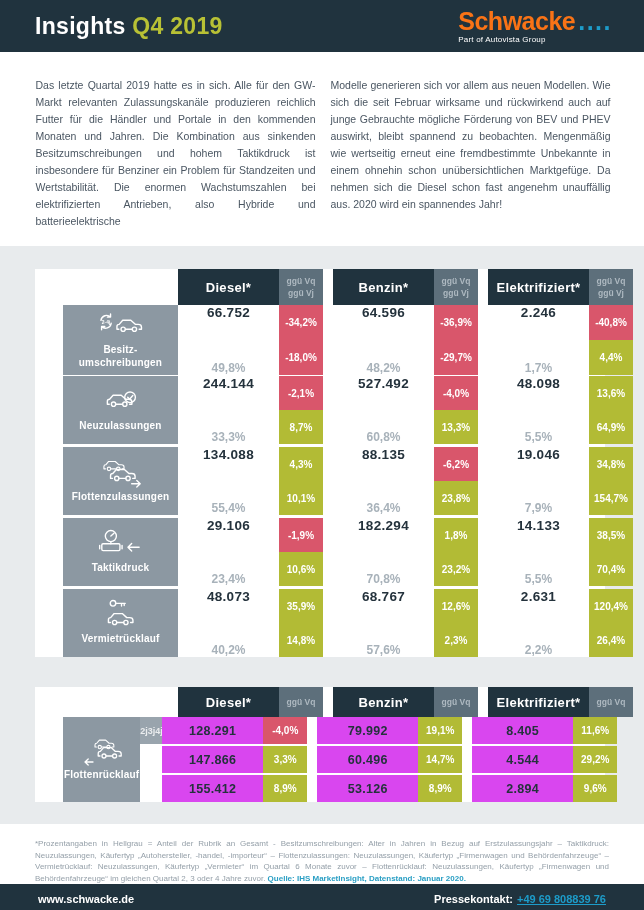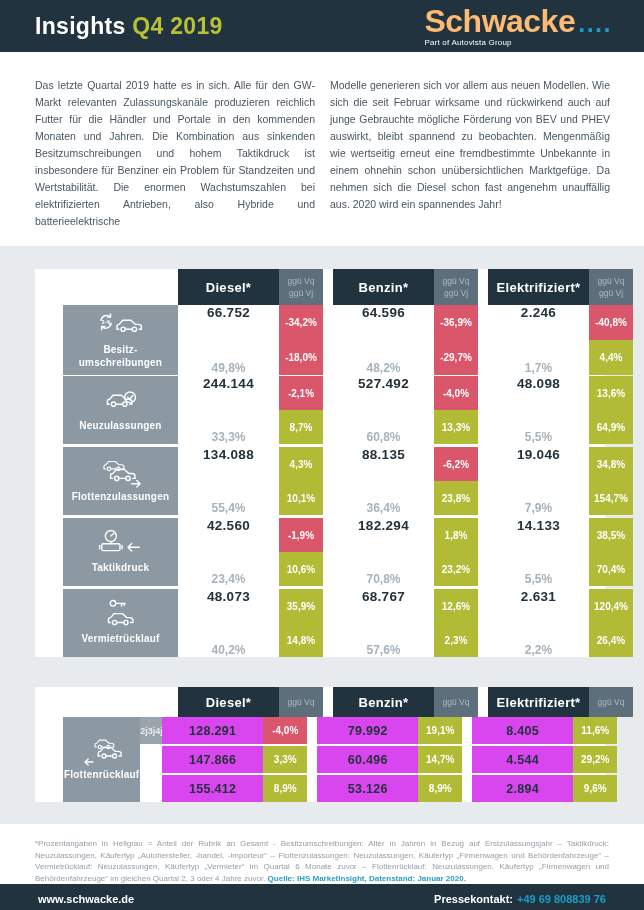--- a/index.html
+++ b/index.html
@@ -6,40 +6,40 @@
   html,body { background:#ffffff; }
   body { font-family:"Liberation Sans", sans-serif; }
   .page { width:644px; height:910px; background:#fff; overflow:hidden; display:flex; flex-direction:column; }
 
   
   .hdr { height:52px; background:#20333e; display:flex; align-items:center; padding:0 32px 0 35px; flex:none; }
   .hdr-title { font-size:23px; font-weight:bold; color:#fff; letter-spacing:.3px; }
   .hdr-title .accent { color:#b8c135; }
   .logo-block { margin-left:auto; text-align:left; line-height:1; }
   .logo-line { display:flex; align-items:baseline; }
-  .logo-word { color:#fdba74; font-size:32px; font-weight:bold; letter-spacing:-.5px; }
+  .logo-word { color:#f97316; font-size:25px; font-weight:bold; letter-spacing:-.5px; }
   .logo-dots { color:#1d9cc9; font-size:25px; font-weight:bold; letter-spacing:1.5px; margin-left:3px; }
   .logo-sub { color:#fff; font-size:8px; margin-top:2px; letter-spacing:.2px; }
 
   
-  .intro { display:flex; gap:15px; padding:25px 33px 16px 35px; flex:none; }
+  .intro { display:flex; gap:15px; padding:25px 33px 16px 35px; flex:none;justify-content:center; }
   .intro p { width:280px; font-size:10.5px; line-height:1.62; color:#4a5662; text-align:justify; }
 
   
   .band { background:#e8ebed; padding:23px 39px 22px 35px; flex:none; }
   .card { width:570px; background:#fff;padding-left:28px; }
   .card.t2card { margin-top:30px; }
 
   .t-row { display:grid; grid-template-columns:115px 101px 44px 10px 101px 44px 10px 101px 44px; }
   .t-row.body { height:68px; margin-bottom:3px; }
   .t-row.body:last-child { margin-bottom:0; }
   .t-head { height:36px; }
   .t-head.small { height:30px; }
   .col-head { background:#20333e; color:#fff; font-size:13px; font-weight:bold; display:flex; align-items:center; justify-content:center; letter-spacing:.3px; }
-  .delta-head { background:#5d6f7b; color:#aeb9c1; font-size:8.5px; font-weight:normal; display:flex; flex-direction:column; align-items:center; justify-content:center; line-height:1.45; }
+  .delta-head { background:#5d6f7b; color:#aeb9c1; font-size:8.5px; font-weight:bold; display:flex; flex-direction:column; align-items:center; justify-content:center; line-height:1.45; }
   .gapcol, .spacer { background:#fff; }
 
   .label-cell { background:#8c98a2; display:flex; flex-direction:column; align-items:center; justify-content:center; padding:4px 2px 6px; }
   .row-label { color:#fff; font-size:10px; font-weight:bold; text-align:center; white-space:pre-line; line-height:1.25; letter-spacing:.2px; margin-top:3px; }
   .val-cell { background:#fff; display:flex; flex-direction:column; align-items:center; justify-content:space-between; }
   .num { color:#24323c; font-size:13.5px; font-weight:bold; letter-spacing:.3px; }
   .share { color:#a8b2ba; font-size:12px; font-weight:bold; margin-top:2px; }
   .delta-cell { display:flex; flex-direction:column; }
   .half { flex:1; display:flex; align-items:center; justify-content:center; color:#fff; font-size:10px; font-weight:bold; }
   .red { background:#d9566b; }
@@ -61,21 +61,21 @@
   .icon { width:52px; height:32px; stroke:#fff; stroke-width:1.3; fill:none; stroke-linecap:round; stroke-linejoin:round; flex:none; }
   .icon.small { width:46px; height:30px; }
   .icon text { font:bold 4.6px "Liberation Sans", sans-serif; fill:#fff; stroke:none; text-anchor:middle; }
 
   
   .footnote { padding:14px 35px 0 35px; font-size:8px; line-height:1.45; color:#949fa8; text-align:justify; }
   .footnote .source { color:#2a9fc4; font-weight:bold; }
   .footer-bar { margin-top:auto; height:29px; background:#20333e; display:flex; align-items:center; padding:0 38px; flex:none; }
   .site { color:#fff; font-size:11px; font-weight:bold; }
   .press { margin-left:auto; font-size:11px; font-weight:bold; color:#fff; }
-  .press .phone { color:#1d9cc9; margin-left:4px; }
+  .press .phone { color:#1d9cc9; margin-left:4px;text-decoration:underline; }
 </style>
 </head>
 <body>
 
 <svg width="0" height="0" style="position:absolute">
   <defs>
     <g id="car">
       <path d="M3 11 H1.2 V8.4 C1.2 7.2 2.1 6.4 3.3 6.4 L6.6 2.6 H14.2 L18.4 6.4 H21.2 C22.8 6.4 24.2 7.3 24.2 9 V11 H22"></path>
       <circle cx="7" cy="11" r="2"></circle>
       <circle cx="17.6" cy="11" r="2"></circle>
@@ -293,21 +293,21 @@
             <circle cx="13.5" cy="8.5" r="5.2"></circle>
             <path d="M13.5 8.5 L16.4 5.9"></path>
             <path d="M13.5 13.7 v2"></path>
             <rect x="5" y="15.7" width="17" height="6.4" rx="1.2"></rect>
             <path d="M3 17.3 v3.2 M24 17.3 v3.2"></path>
             <path d="M40 19 H29.5 M33 15.5 29.5 19 l3.5 3.5"></path>
           </svg>
           <div class="row-label">Taktikdruck</div>
         </div>
         <div class="val-cell">
-          <div class="num">42.560</div>
+          <div class="num">29.106</div>
           <div class="share">23,4%</div>
         </div>
         <div class="delta-cell">
           <div class="half red">
               <span>-1,9%</span>
             </div>
           <div class="half green">
               <span>10,6%</span>
             </div>
         </div>

